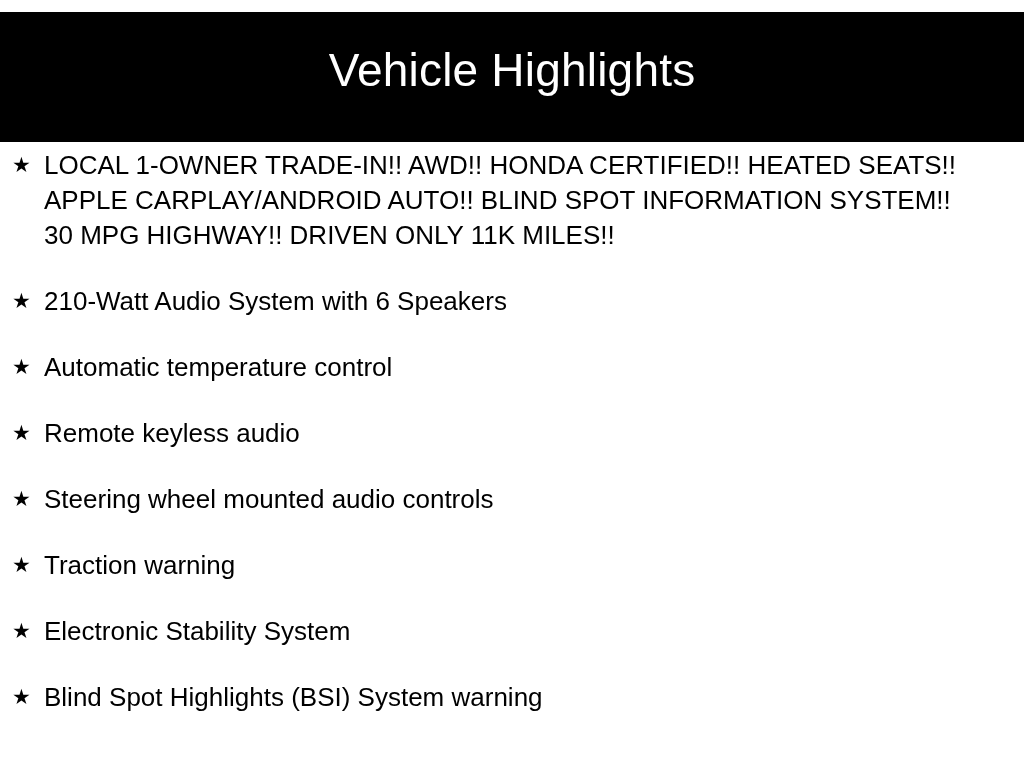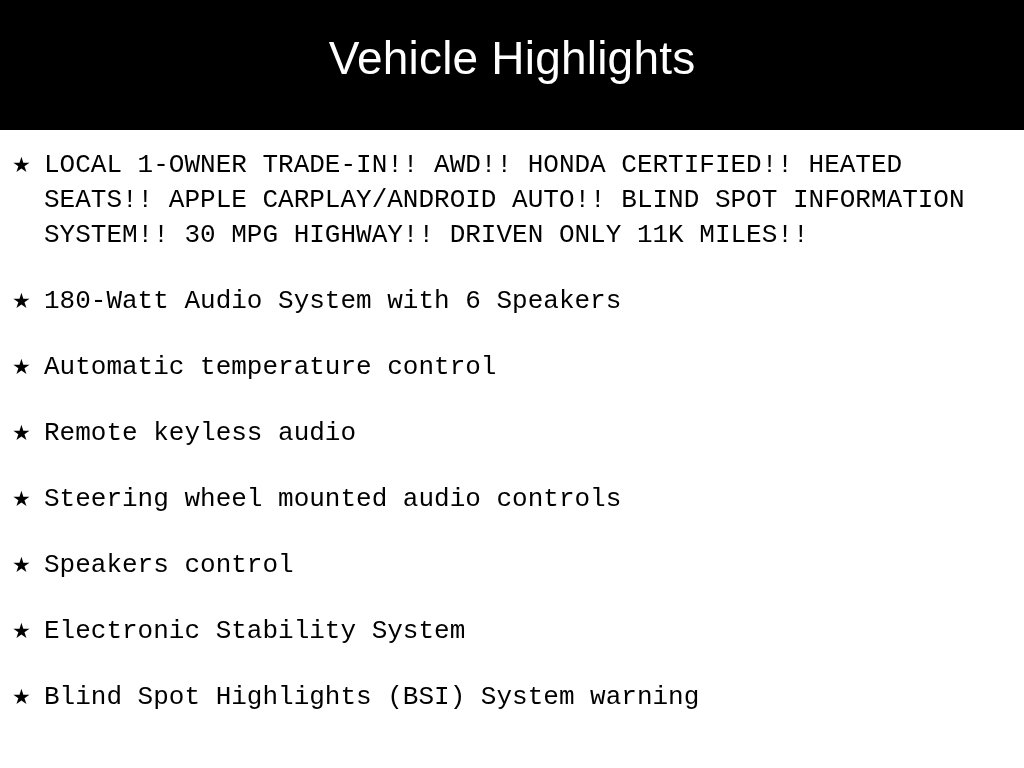--- a/index.html
+++ b/index.html
@@ -20,21 +20,21 @@
     position: relative;
     width: 1024px;
     height: 768px;
     background: #ffffff;
     overflow: hidden;
   }
 
   
   .header-banner {
     position: absolute;
-    top: 0;
+    top: 12px;
     left: 0;
     width: 1024px;
     height: 130px;
     background: #000000;
     display: flex;
     align-items: center;
     justify-content: center;
     box-sizing: border-box;
     padding-bottom: 14px;
   }
@@ -83,62 +83,61 @@
     color: #000000;
     font-family: "DejaVu Sans", sans-serif;
     font-size: 21px;
     line-height: 35px;
     text-align: left;
     user-select: none;
   }
 
   .highlight-text {
     display: block;
-    font-family: Liberation Mono, monospace;
   }
 </style>
 </head>
 <body>
 
 <div id="page">
 
   <div class="header-banner">
     <div class="header-title">Vehicle Highlights</div>
   </div>
 
   <div class="highlights">
 
     <div class="highlight-item">
       <span class="bullet-star">★</span>
       <span class="highlight-text">LOCAL 1-OWNER TRADE-IN!! AWD!! HONDA CERTIFIED!! HEATED SEATS!! APPLE CARPLAY/ANDROID AUTO!! BLIND SPOT INFORMATION SYSTEM!! 30 MPG HIGHWAY!! DRIVEN ONLY 11K MILES!!</span>
     </div>
 
     <div class="highlight-item">
       <span class="bullet-star">★</span>
-      <span class="highlight-text">180-Watt Audio System with 6 Speakers</span>
+      <span class="highlight-text">210-Watt Audio System with 6 Speakers</span>
     </div>
 
     <div class="highlight-item">
       <span class="bullet-star">★</span>
       <span class="highlight-text">Automatic temperature control</span>
     </div>
 
     <div class="highlight-item">
       <span class="bullet-star">★</span>
       <span class="highlight-text">Remote keyless audio</span>
     </div>
 
     <div class="highlight-item">
       <span class="bullet-star">★</span>
       <span class="highlight-text">Steering wheel mounted audio controls</span>
     </div>
 
     <div class="highlight-item">
       <span class="bullet-star">★</span>
-      <span class="highlight-text">Speakers control</span>
+      <span class="highlight-text">Traction warning</span>
     </div>
 
     <div class="highlight-item">
       <span class="bullet-star">★</span>
       <span class="highlight-text">Electronic Stability System</span>
     </div>
 
     <div class="highlight-item">
       <span class="bullet-star">★</span>
       <span class="highlight-text">Blind Spot Highlights (BSI) System warning</span>

